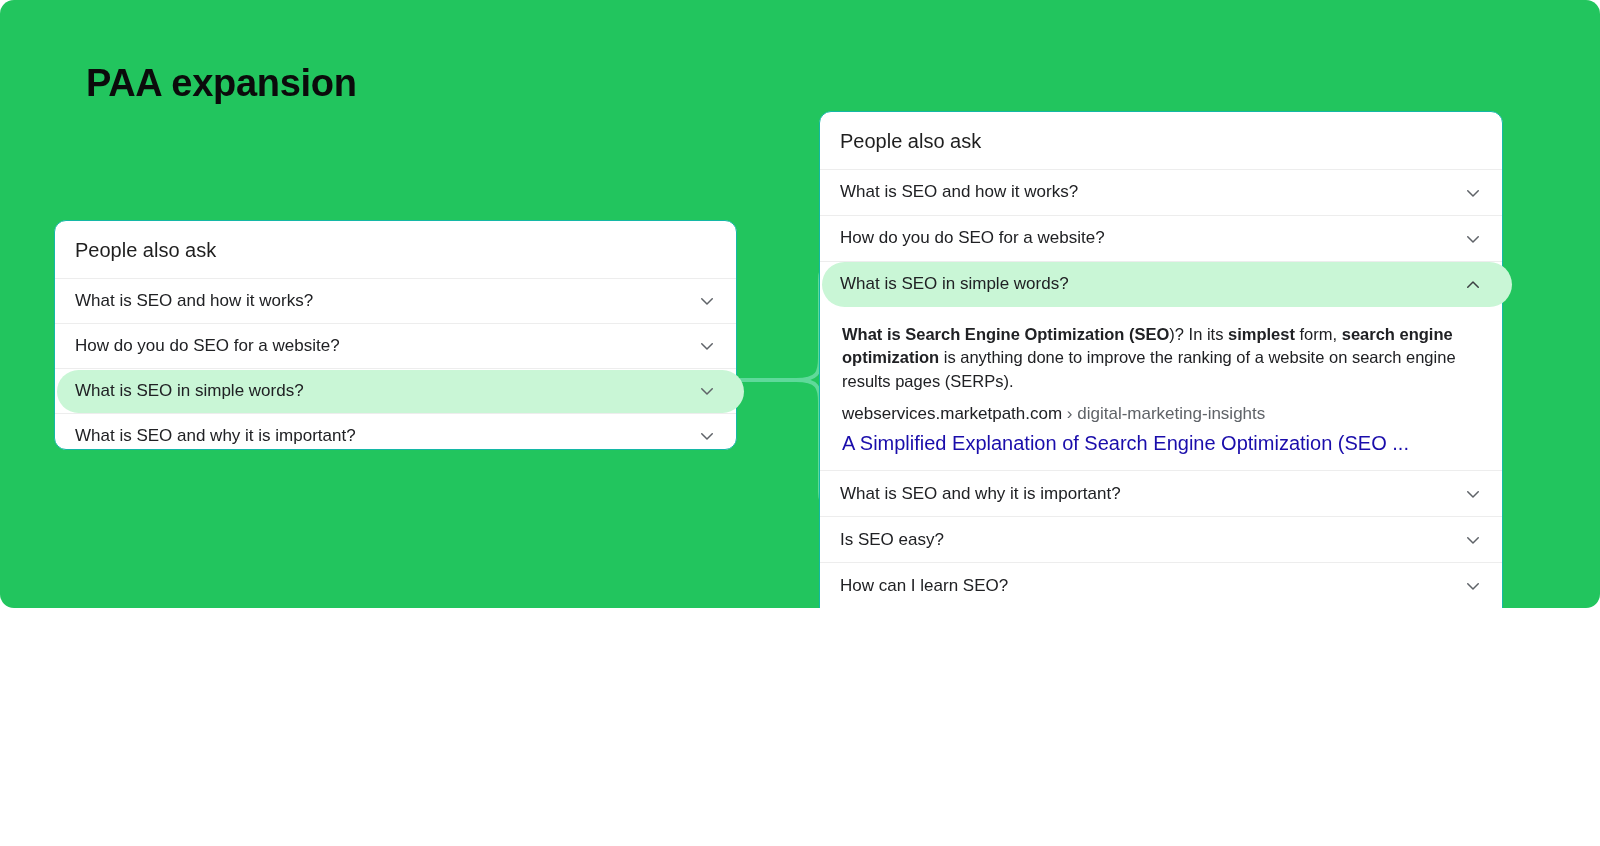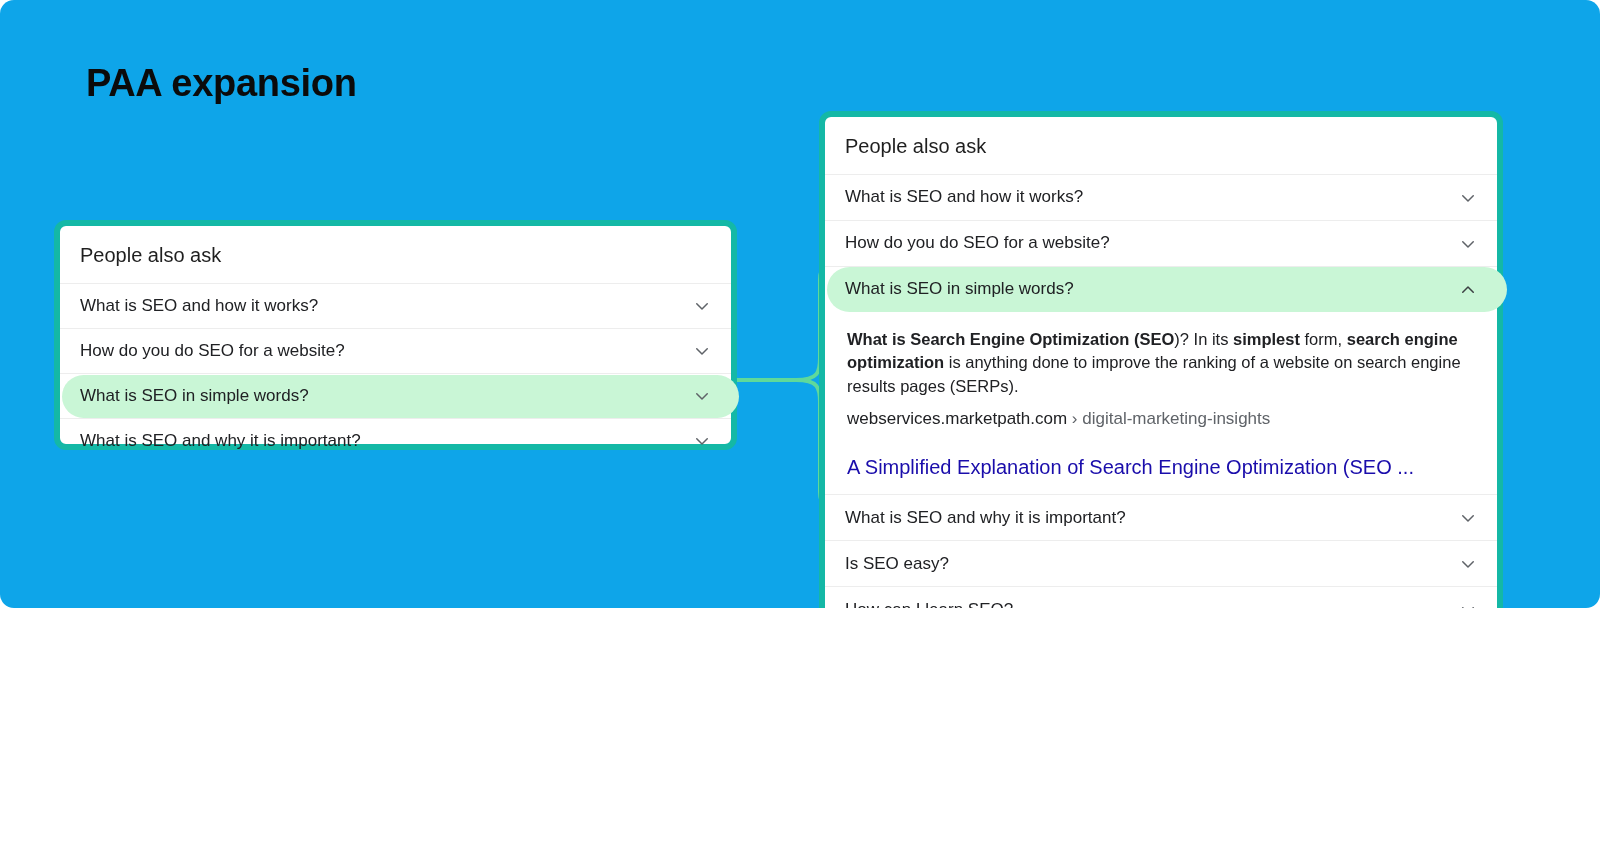--- a/index.html
+++ b/index.html
@@ -9,41 +9,41 @@
     height: 846px;
     background: #ffffff;
     font-family: "Liberation Sans", sans-serif;
     overflow: hidden;
   }
 
   #slide {
     position: relative;
     width: 1600px;
     height: 608px;
-    background: #0ea5e9;
+    background: #22c55e;
     border-radius: 14px;
     overflow: hidden;
   }
 
   
   .slide-title {
     position: absolute;
     left: 86px;
     top: 62px;
     font-size: 38px;
     font-weight: bold;
     letter-spacing: -0.3px;
     color: #0b0b0b;
   }
 
   
   .paa-card {
     position: absolute;
     background: #ffffff;
-    border: 6px solid #14b8a6;
+    border: 1px solid #14b8a6;
     border-radius: 12px;
     overflow: visible;
   }
 
   .paa-header {
     font-size: 20px;
     color: #1f1f1f;
     padding: 17px 20px 16px 20px;
     line-height: 1.2;
   }
@@ -115,21 +115,21 @@
 
   .result-url {
     margin-top: 10px;
     font-size: 17px;
     line-height: 1.3;
     color: #202124;
   }
   .result-url .path { color: #5f6368; }
 
   .result-title {
-    margin-top: 24px;
+    margin-top: 5px;
     font-size: 20px;
     line-height: 1.3;
     color: #1a0dab;
     cursor: pointer;
   }
 
   .search-for {
     margin-top: 24px;
     font-size: 17px;
     color: #202124;

